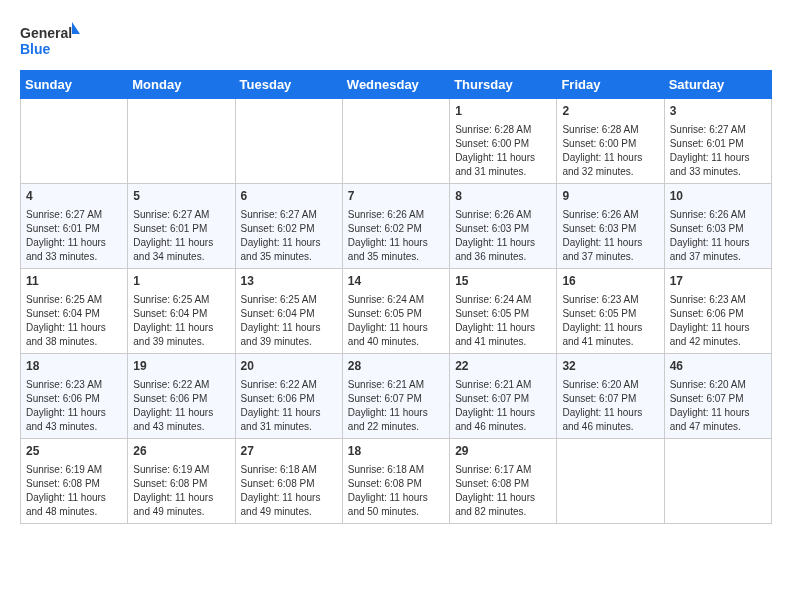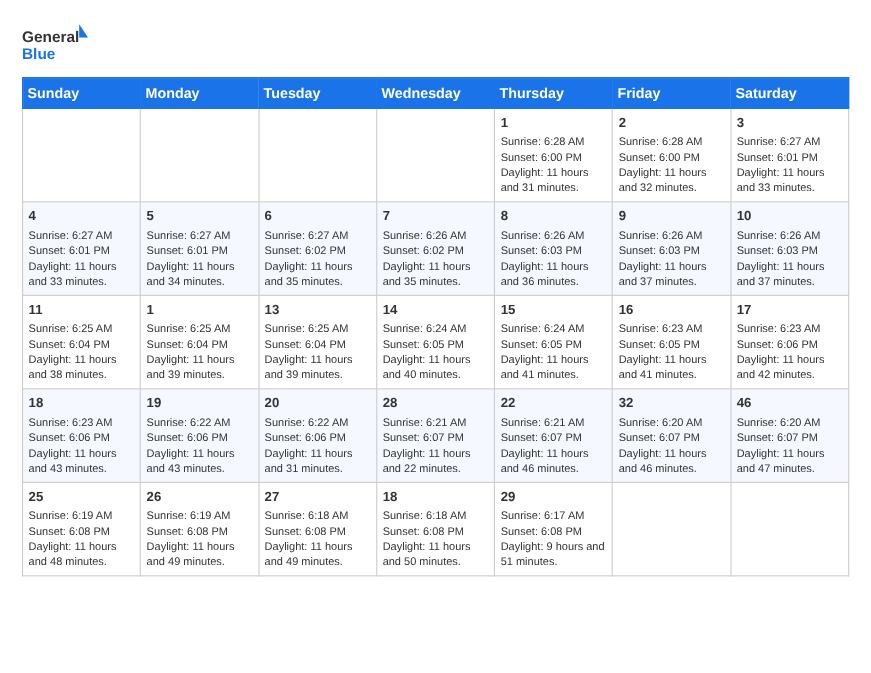--- a/index.html
+++ b/index.html
@@ -284,19 +284,19 @@
         <td>
           <span class="day-number">18</span>
           <div class="day-info">Sunrise: 6:18 AM</div>
           <div class="day-info">Sunset: 6:08 PM</div>
           <div class="day-info">Daylight: 11 hours and 50 minutes.</div>
         </td>
         <td>
           <span class="day-number">29</span>
           <div class="day-info">Sunrise: 6:17 AM</div>
           <div class="day-info">Sunset: 6:08 PM</div>
-          <div class="day-info">Daylight: 9 hours and 51 minutes.</div>
+          <div class="day-info">Daylight: 11 hours and 82 minutes.</div>
         </td>
         <td class="empty-cell"></td>
         <td class="empty-cell"></td>
       </tr>
     </tbody>
 </table>
 
 </body></html>

